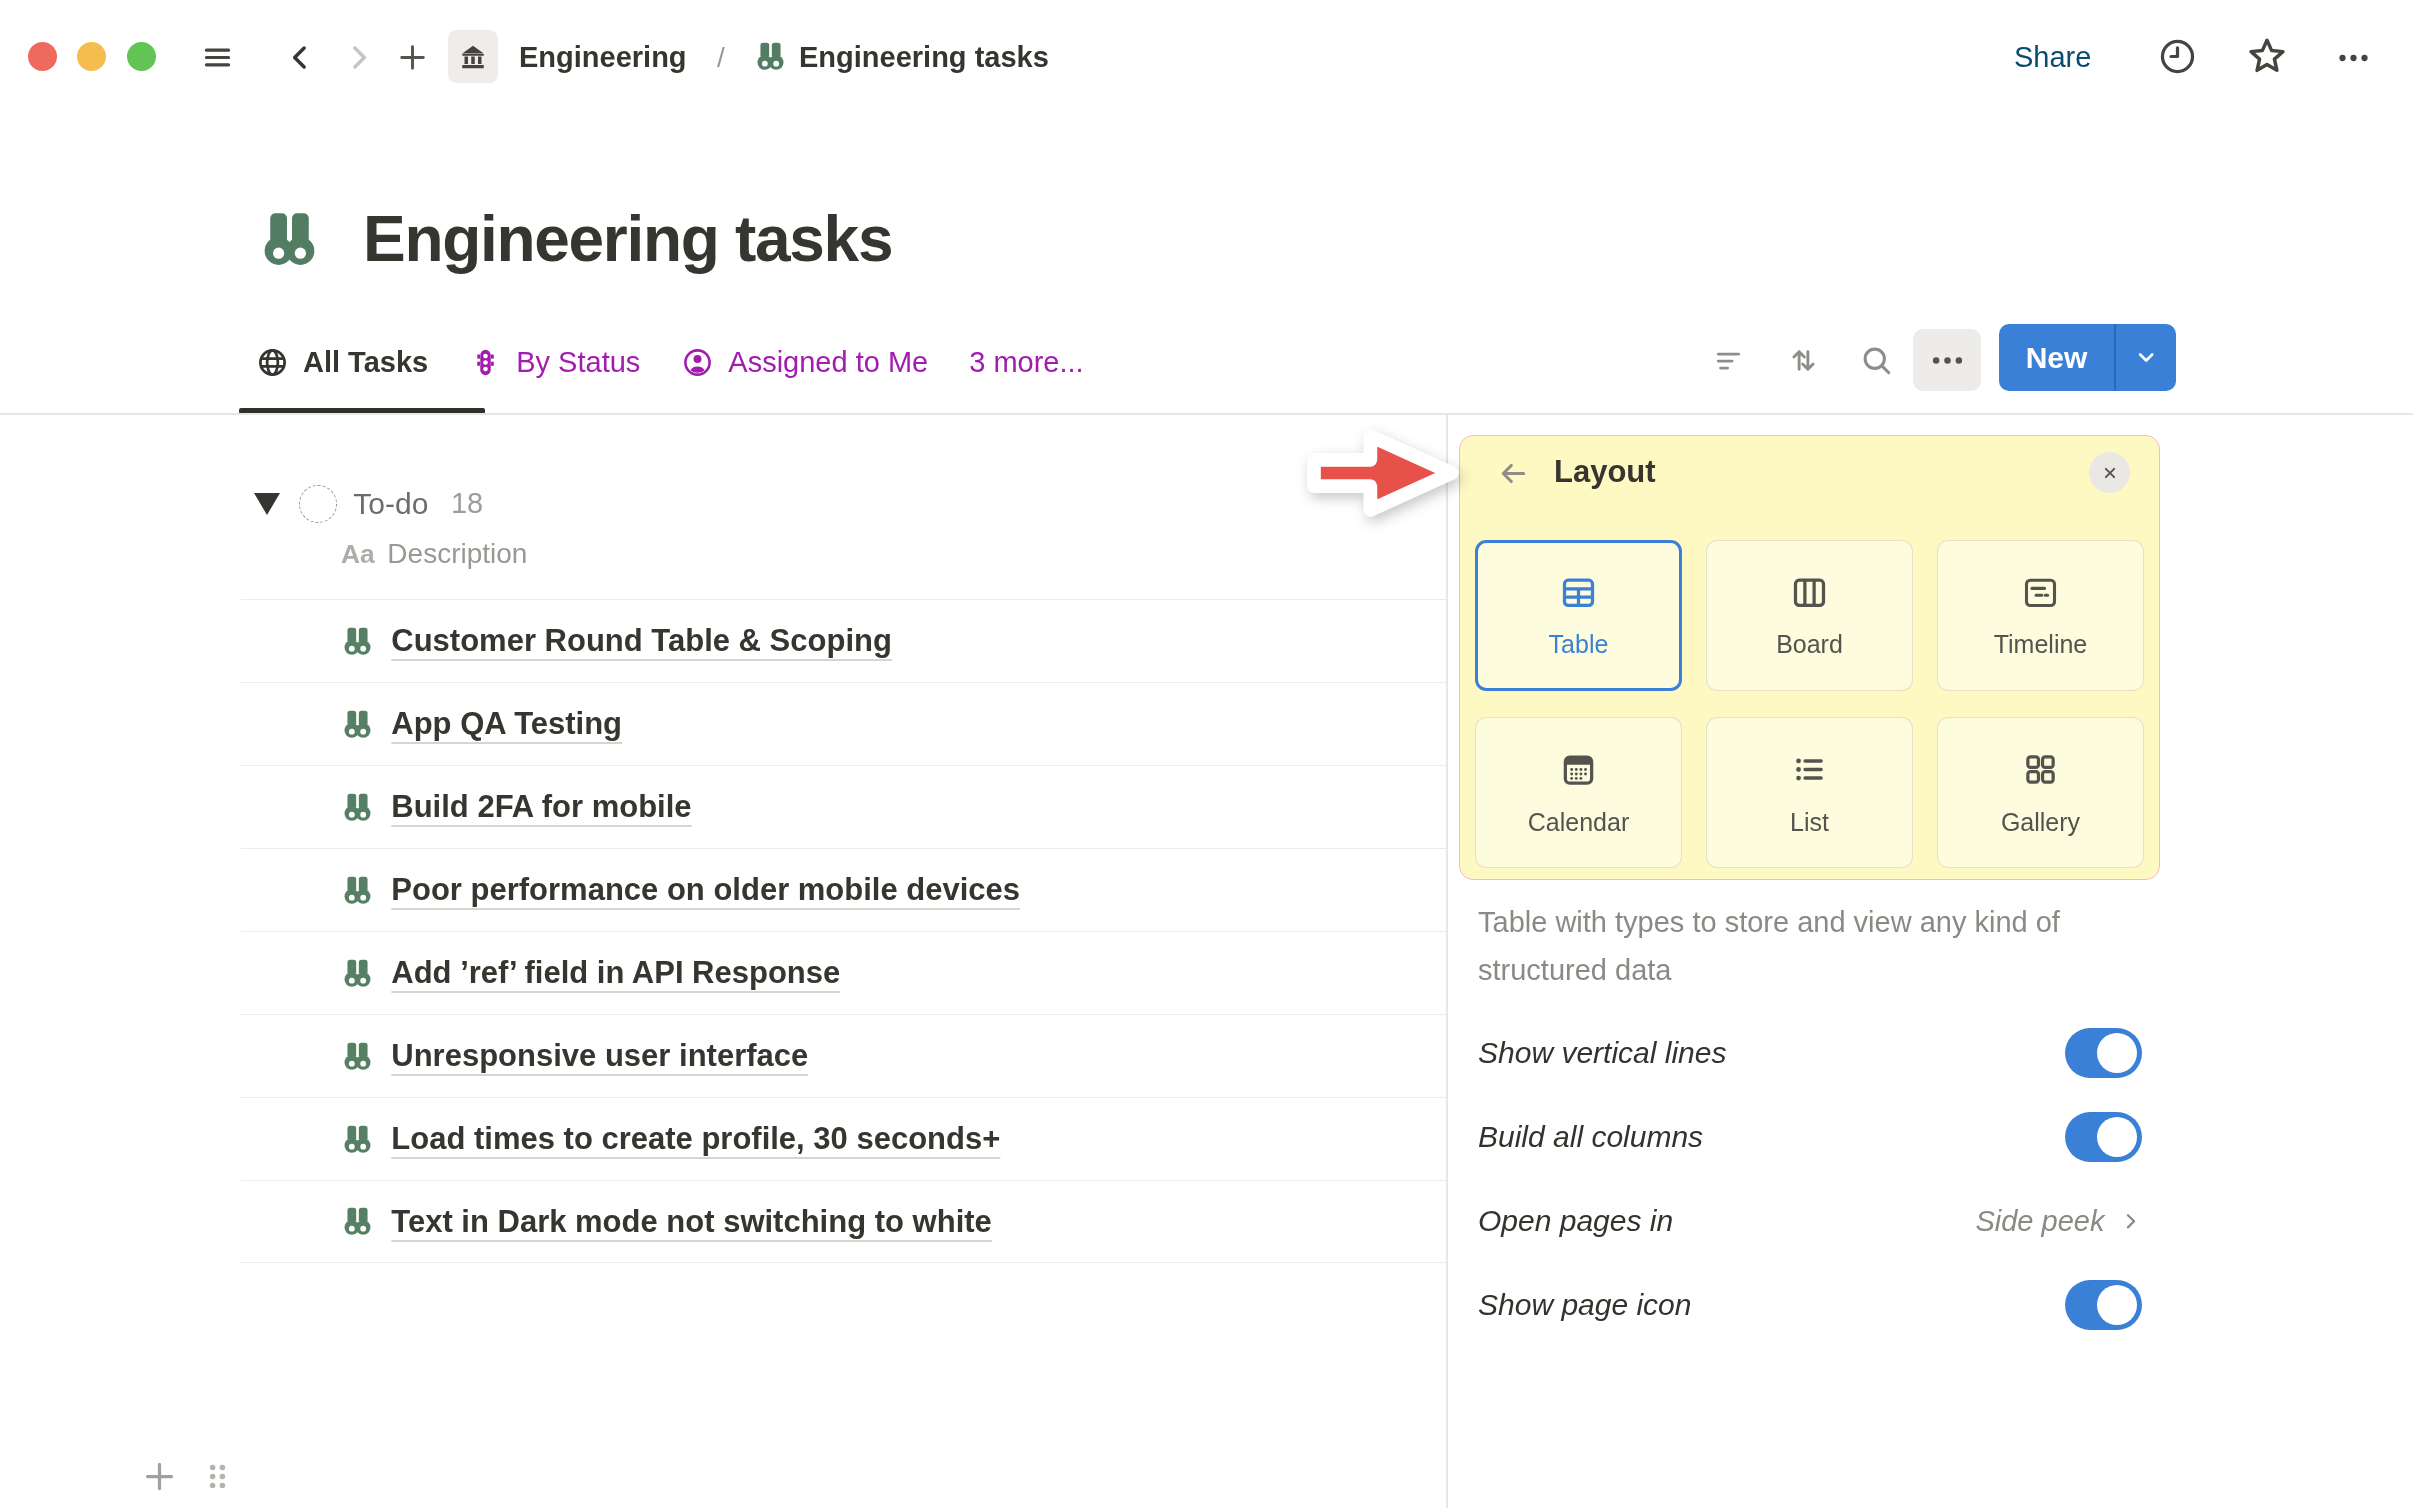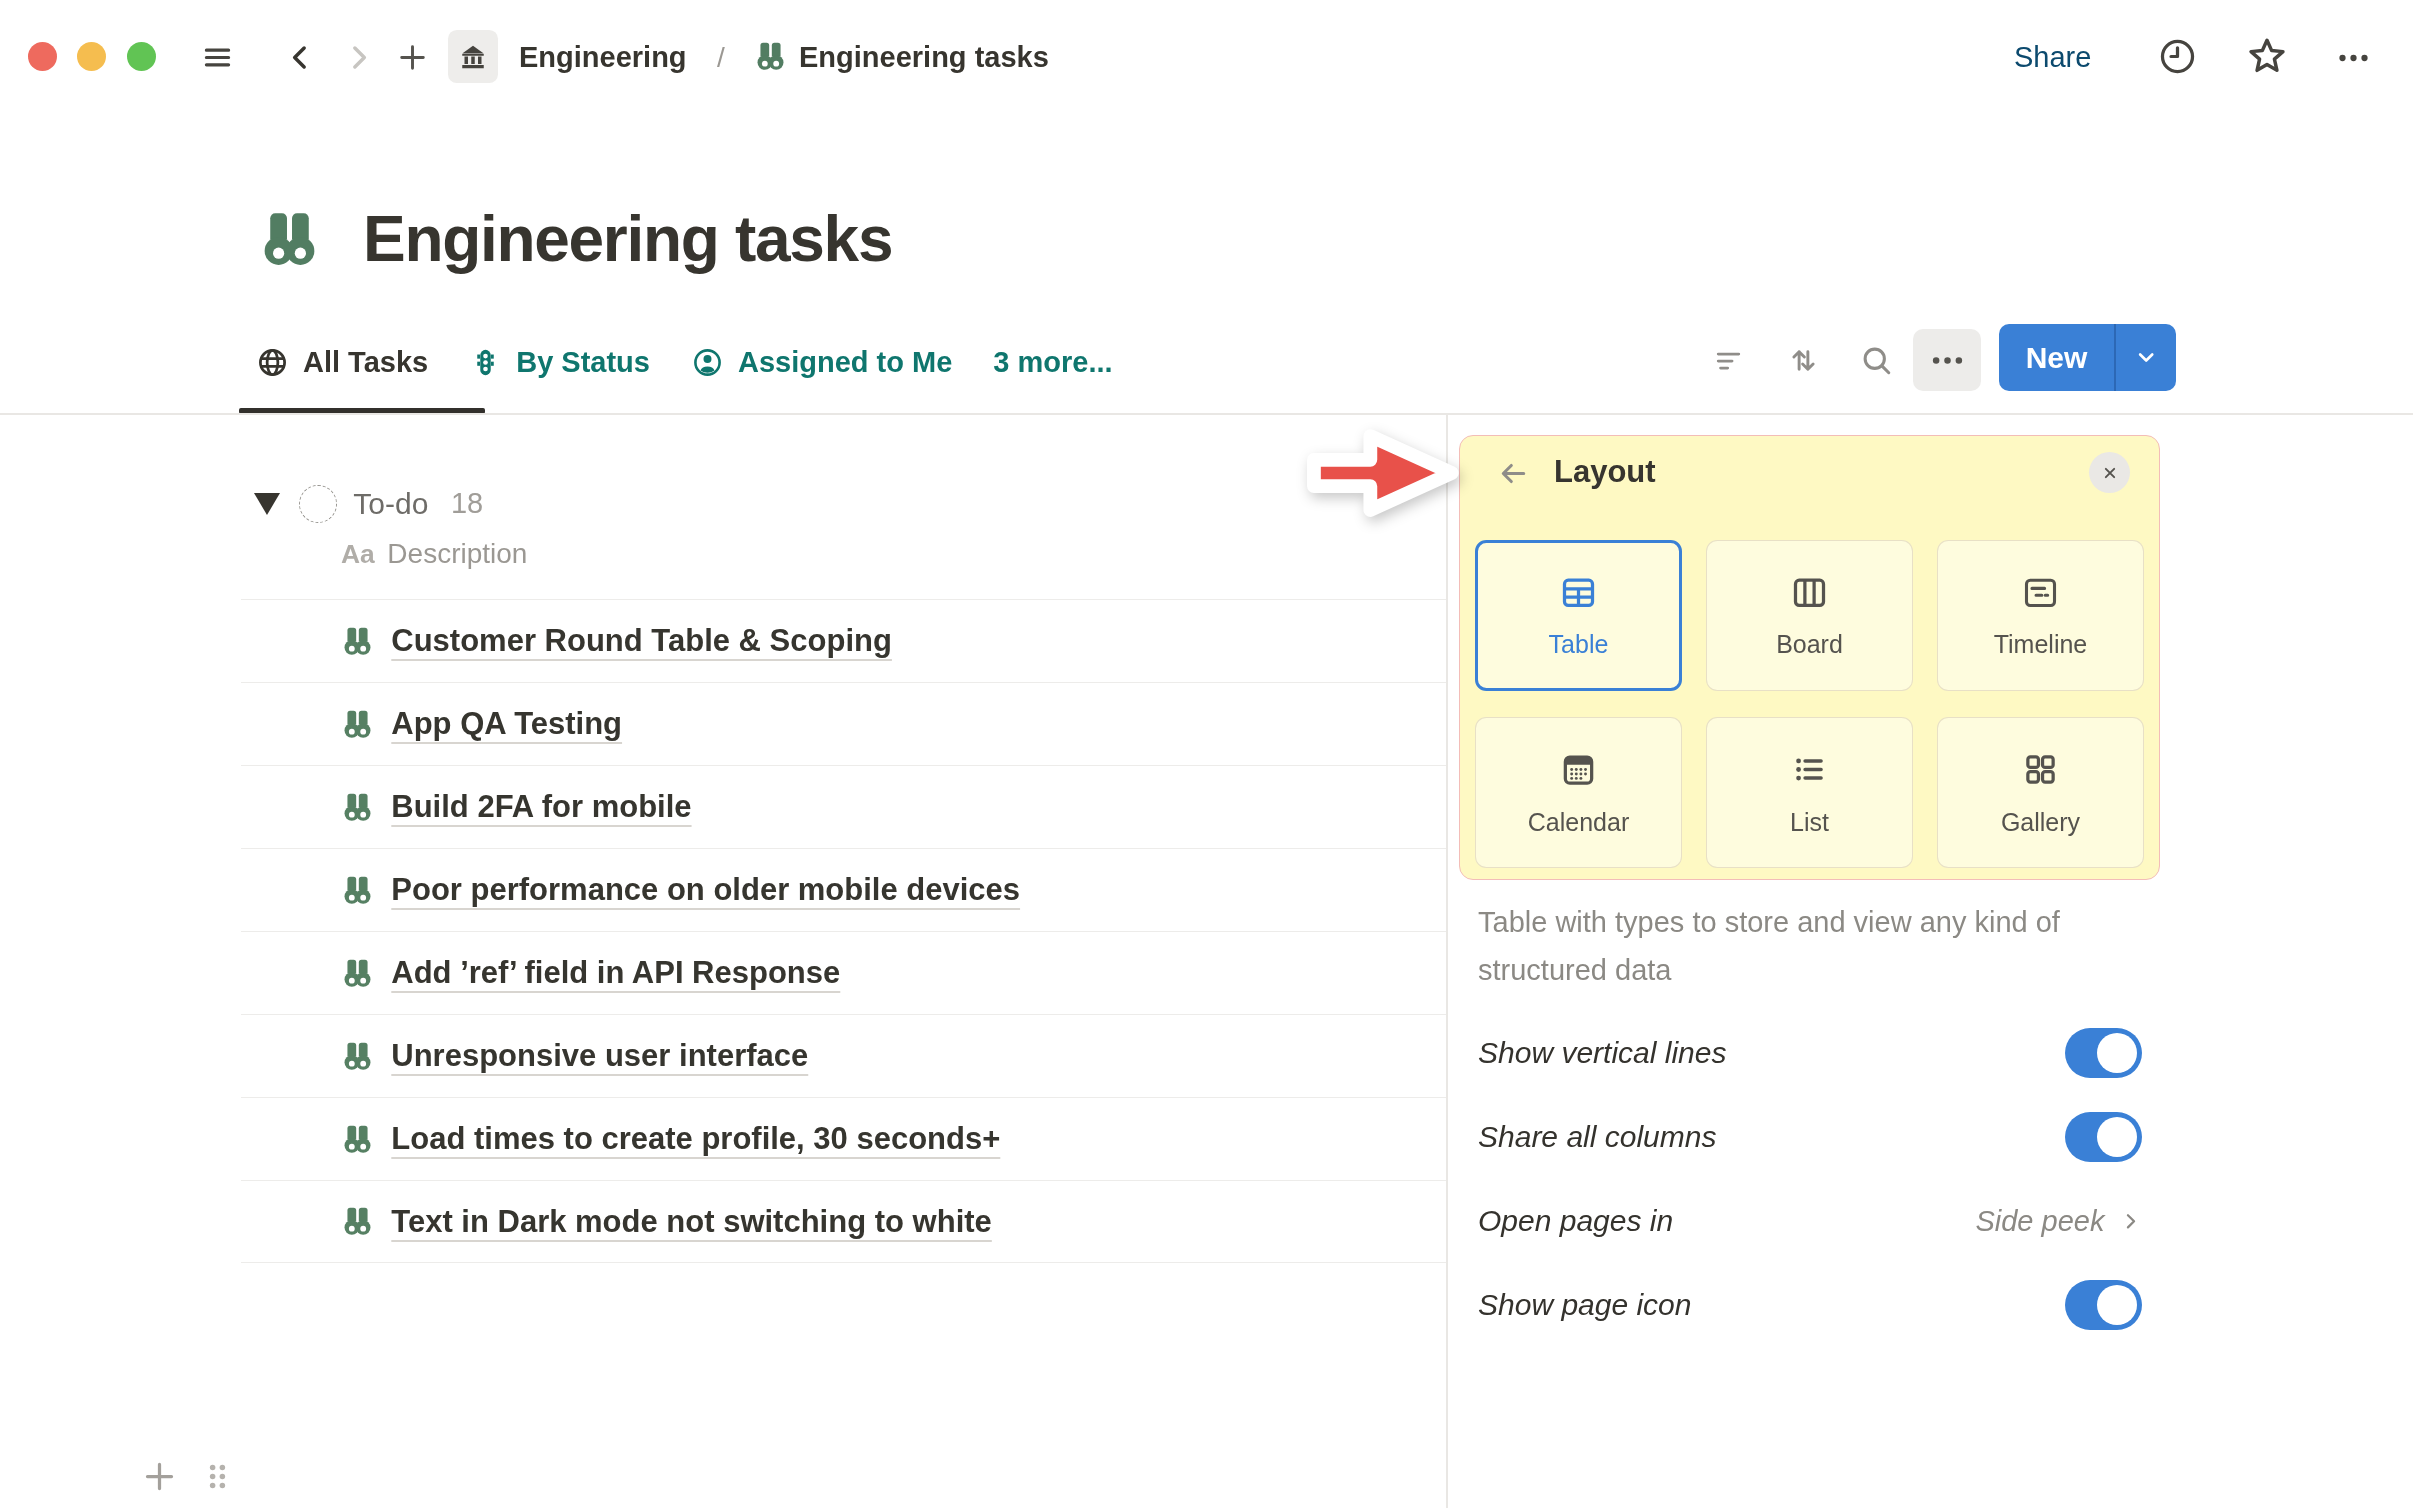--- a/index.html
+++ b/index.html
@@ -21,21 +21,21 @@
   .bc-binocs { position:absolute; left:753px; top:39px; width:35px; height:35px; color:#527d62; }
   .share { position:absolute; left:2014px; top:40px; height:35px; line-height:35px; font-size:29px; font-weight:500; color:#0c4a6e; }
 
   
   .title-row { position:absolute; left:256px; top:202px; display:flex; align-items:center; gap:40px; }
   .title-row .t-ic { width:67px; height:67px; color:#527d62; }
   .page-title { font-size:64px; font-weight:700; letter-spacing:-1.3px; color:#37352f; white-space:nowrap; }
 
   
   .tabbar { position:absolute; left:256px; top:327px; height:70px; display:flex; align-items:center; gap:41px; }
-  .vtab { display:flex; align-items:center; gap:14px; font-size:29px; color:#0f766e; font-weight:700; cursor:pointer; white-space:nowrap; }
+  .vtab { display:flex; align-items:center; gap:14px; font-size:29px; color:#a21caf; font-weight:400; cursor:pointer; white-space:nowrap; }
   .vtab svg { width:33px; height:33px; }
   .vtab.active { color:#37352f; font-weight:600; }
   .tab-underline { position:absolute; left:239px; top:408px; width:246px; height:5.7px; background:#32302c; border-radius:1.9px; }
   .hdivider { position:absolute; left:0; top:413px; width:2413px; height:1.9px; background:#e9e7e4; }
 
   
   .tool-ic { position:absolute; width:35px; height:35px; color:#8f8d89; }
   .dots-btn { position:absolute; left:1913px; top:329px; width:68px; height:62px; border-radius:10px; background:#edecea; display:flex; align-items:center; justify-content:center; color:#55534e; }
   .dots-btn svg { width:39px; height:39px; }
   .new-btn { position:absolute; left:1999px; top:324px; width:177px; height:67px; border-radius:10px; background:#3a80d6; display:flex; align-items:center; color:#fff; }
@@ -457,21 +457,21 @@
 </div>
 
 <div class="p-desc">Table with types to store and view any kind of structured data</div>
 
 <div class="settings">
   <div class="setting">
     <span class="set-lbl">Show vertical lines</span>
     <span class="toggle"></span>
   </div>
   <div class="setting">
-    <span class="set-lbl">Share all columns</span>
+    <span class="set-lbl">Build all columns</span>
     <span class="toggle"></span>
   </div>
   <div class="setting">
     <span class="set-lbl">Open pages in</span>
     <span class="select-val">
       <span>Side peek</span>
       <svg viewBox="0 0 36 36" width="22.6" height="22.6">
           <use href="#i-chev-right"></use>
         </svg>
     </span>

